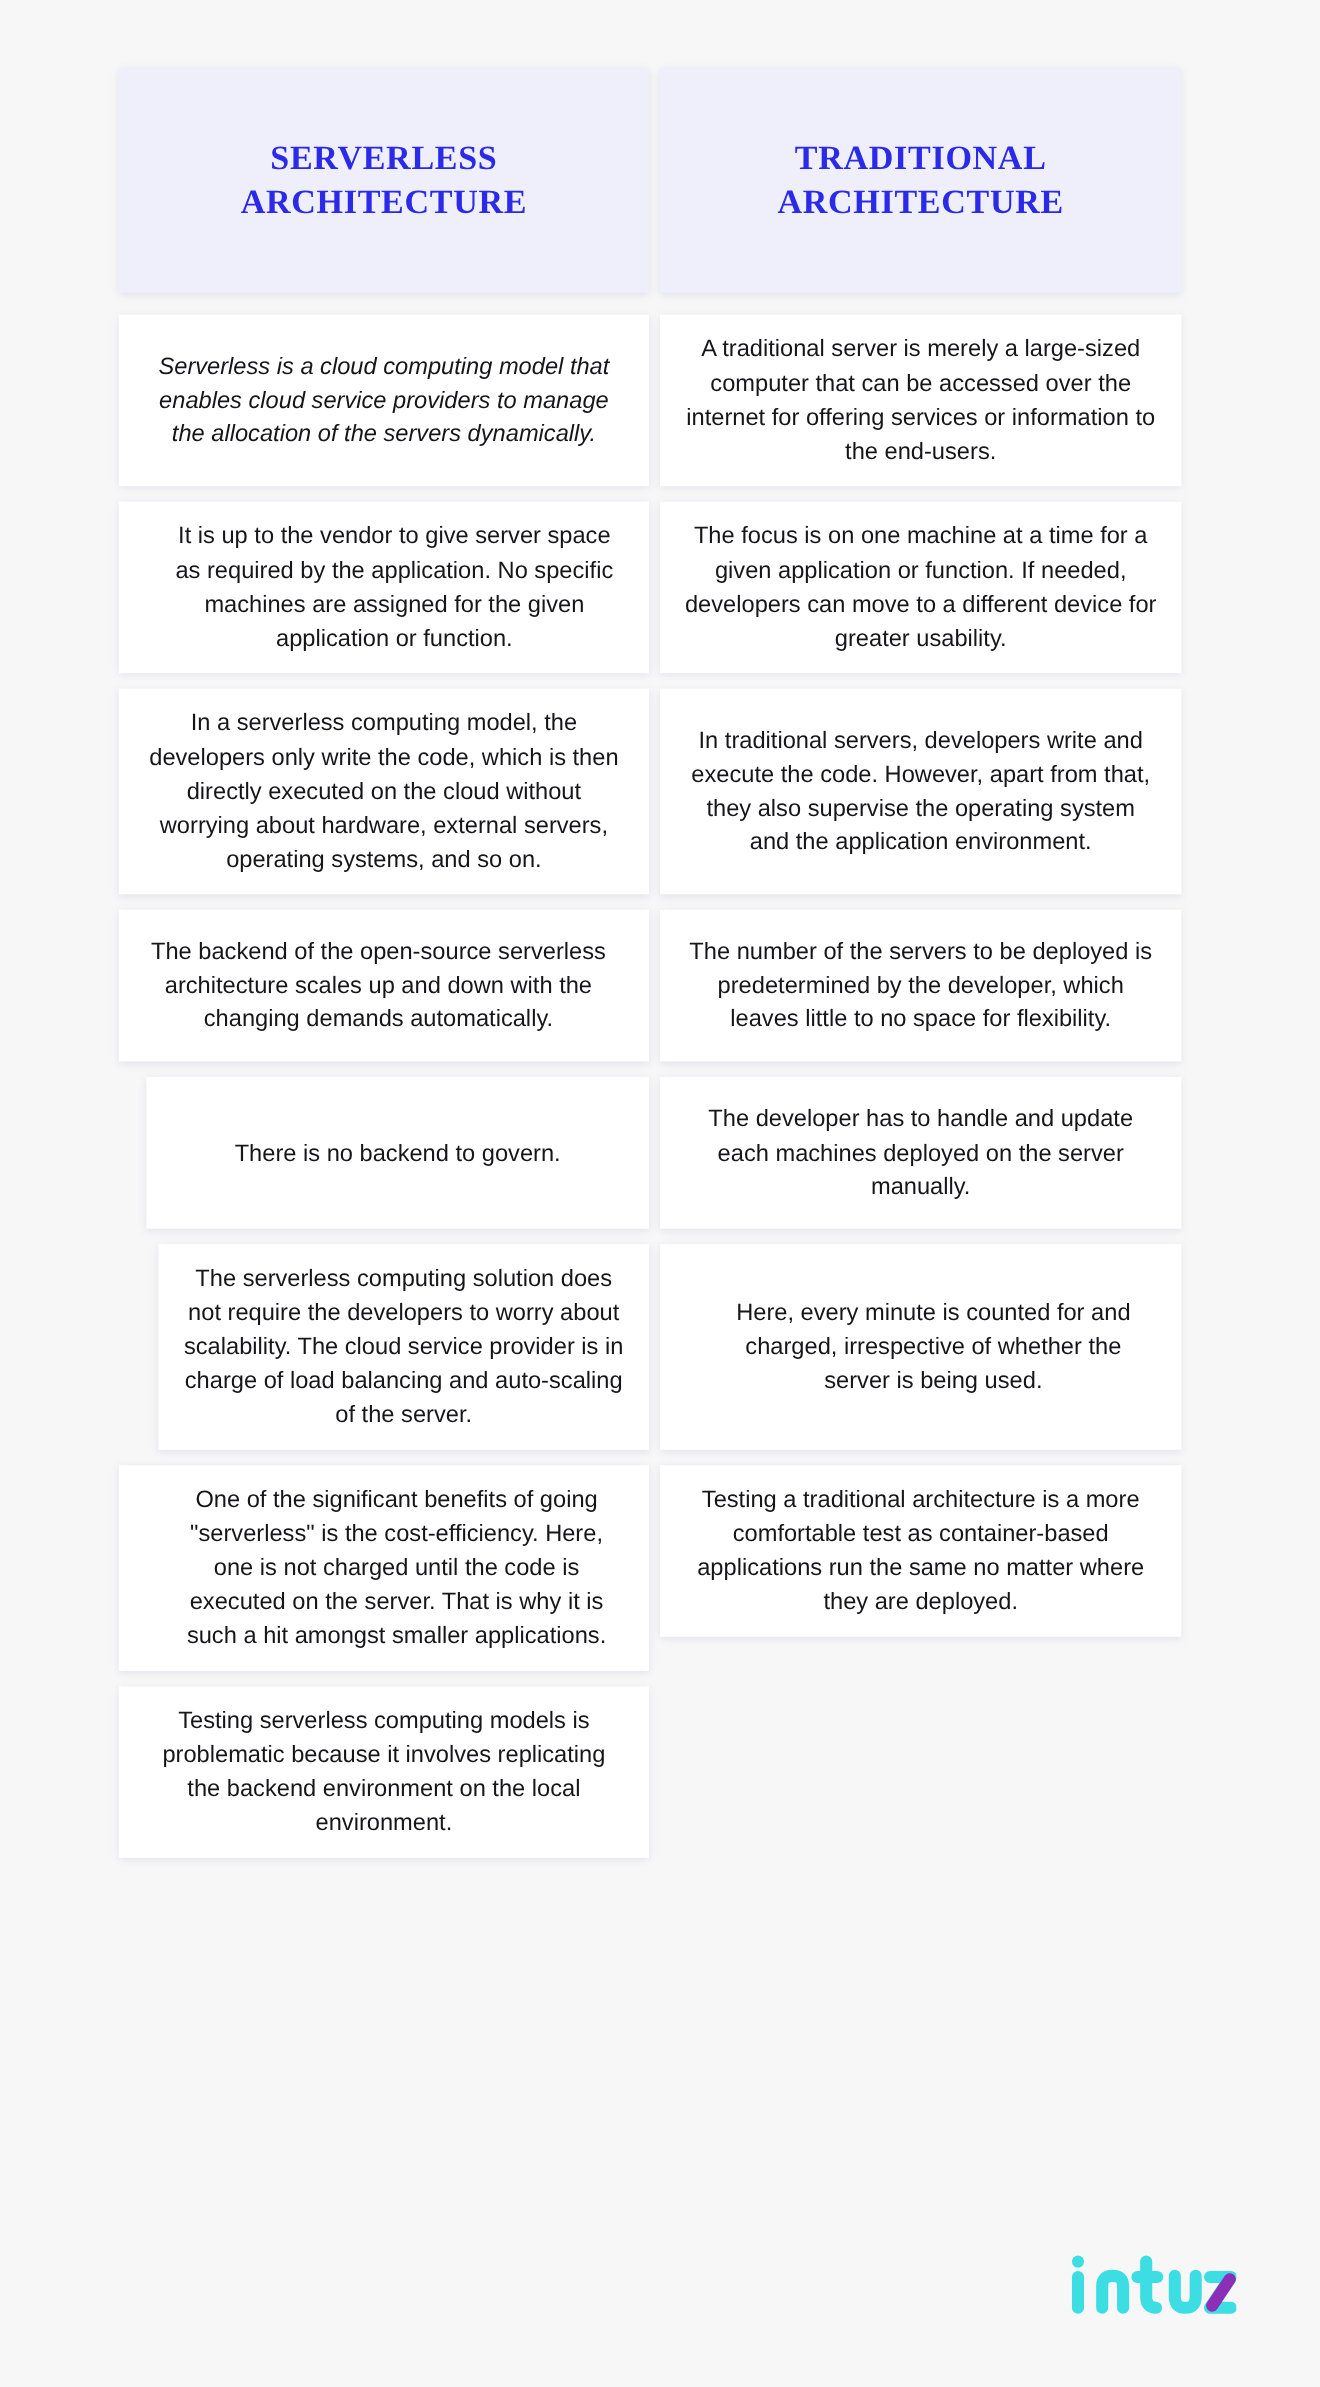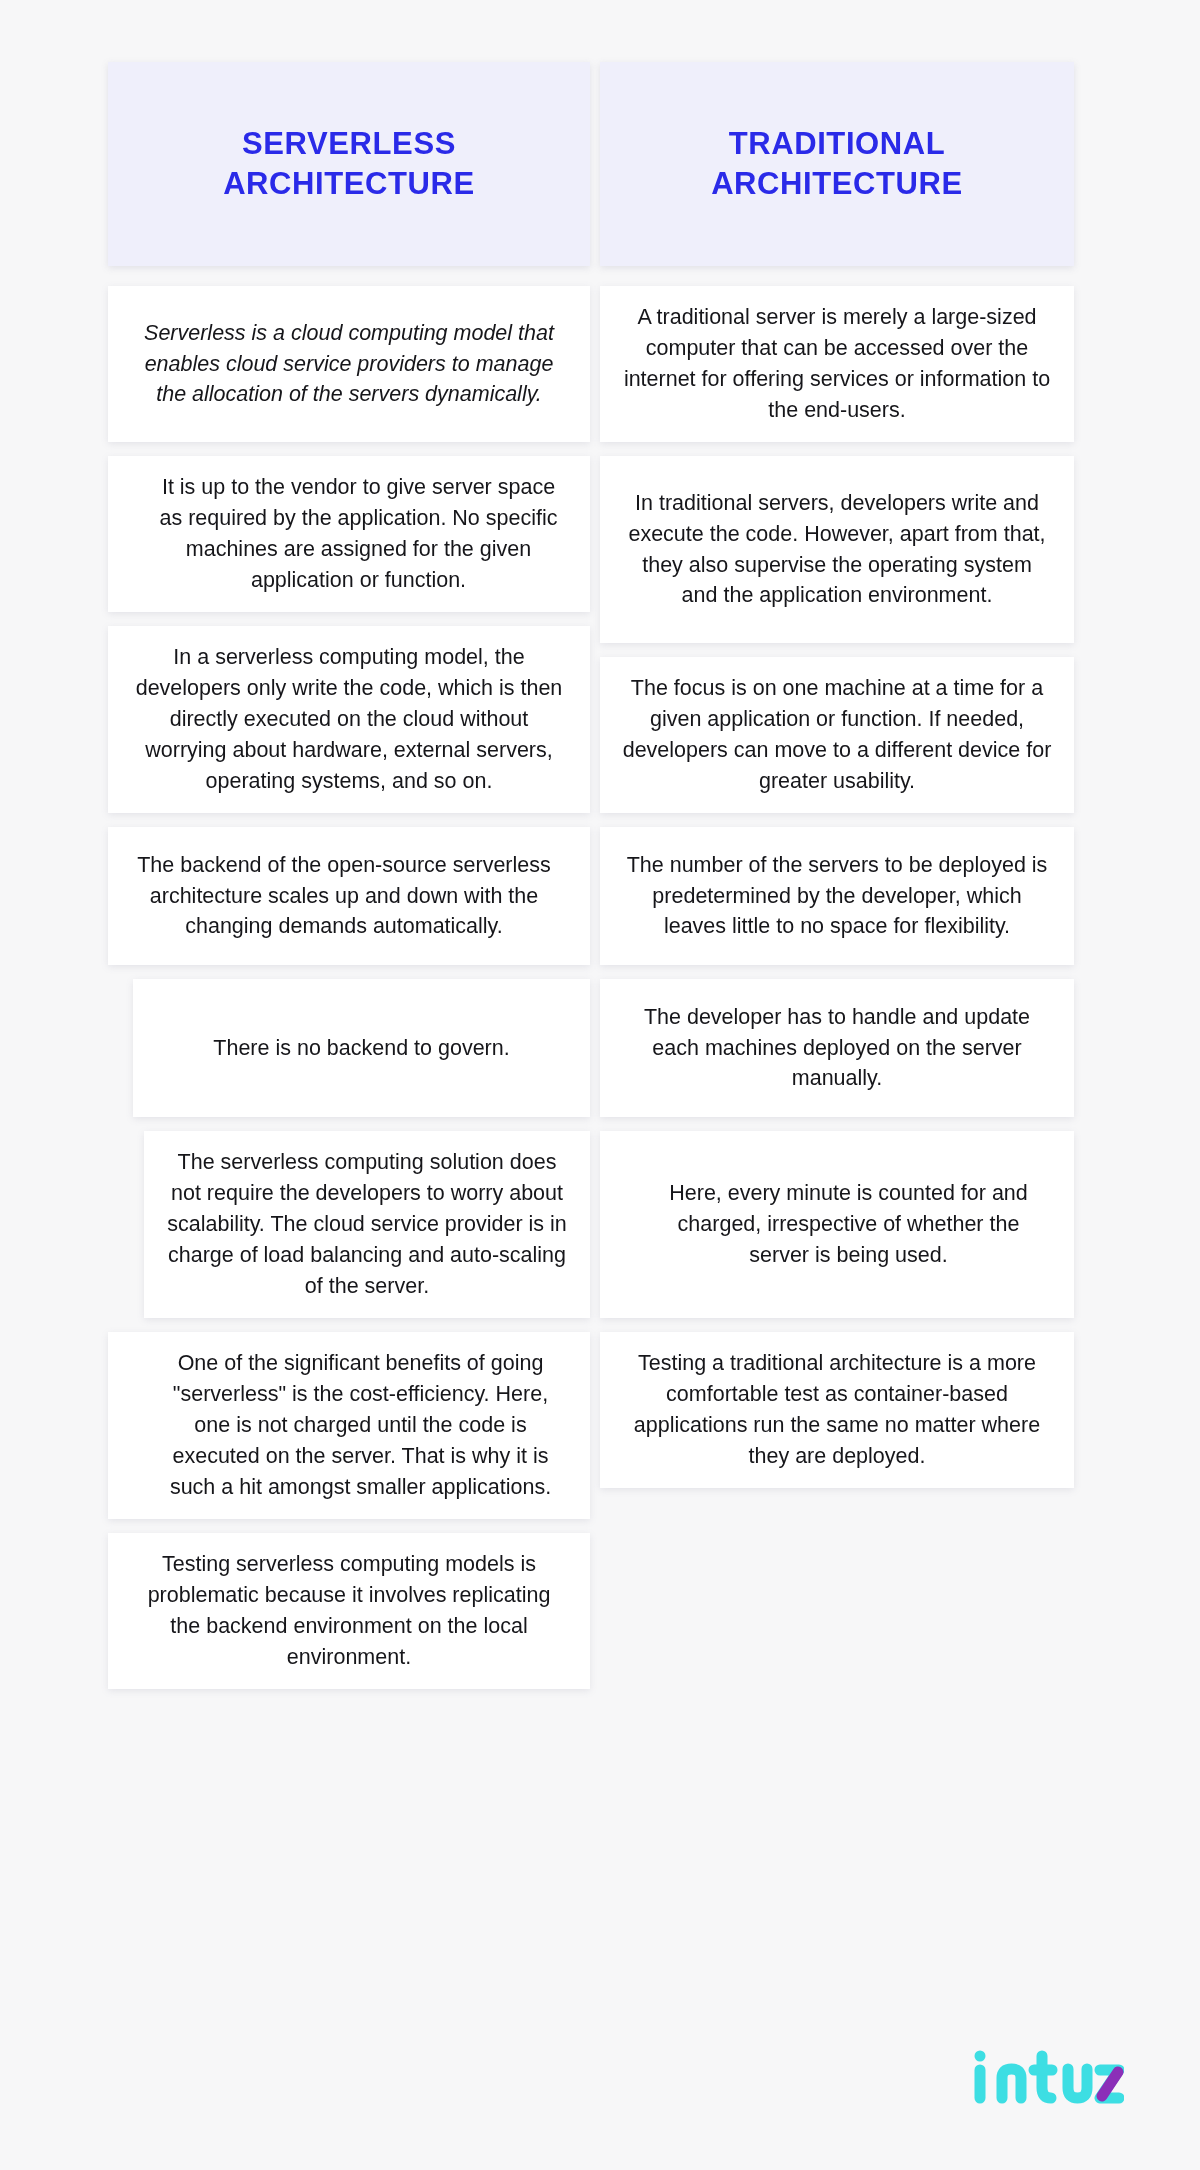--- a/index.html
+++ b/index.html
@@ -52,20 +52,21 @@
 
   .header-title {
     color: #2a2ae8;
     font-weight: bold;
     font-size: 31px;
     line-height: 1.30;
     letter-spacing: 0.6px;
     text-align: center;
     text-transform: uppercase;
     font-stretch: condensed;
+    font-family: Liberation Serif, serif;
   }
 
   
   .cell {
     background: #ffffff;
     box-shadow: 0 2px 7px rgba(120,120,150,0.15);
     display: flex;
     align-items: center;
     justify-content: center;
     padding: 16px 22px;
@@ -139,25 +140,25 @@
     </div>
 
     <div class="column col-right">
       <div class="header-card">
         <div class="header-title">Traditional Architecture</div>
       </div>
 
       <div class="cell row-h-0" style="height: 156px;">
         <div class="cell-text">A traditional server is merely a large-sized computer that can be accessed over the internet for offering services or information to the end-users.</div>
       </div>
+      <div class="cell row-h-1" style="height: 156px;">
+        <div class="cell-text">The focus is on one machine at a time for a given application or function. If needed, developers can move to a different device for greater usability.</div>
+      </div>
       <div class="cell row-h-2" style="height: 187px;">
         <div class="cell-text">In traditional servers, developers write and execute the code. However, apart from that, they also supervise the operating system and the application environment.</div>
-      </div>
-      <div class="cell row-h-1" style="height: 156px;">
-        <div class="cell-text">The focus is on one machine at a time for a given application or function. If needed, developers can move to a different device for greater usability.</div>
       </div>
       <div class="cell row-h-3" style="height: 138px;">
         <div class="cell-text">The number of the servers to be deployed is predetermined by the developer, which leaves little to no space for flexibility.</div>
       </div>
       <div class="cell row-h-4" style="height: 138px;">
         <div class="cell-text">The developer has to handle and update each machines deployed on the server manually.</div>
       </div>
       <div class="cell row-h-6" style="height: 187px;">
         <div class="cell-text">Here, every minute is counted for and charged, irrespective of whether the server is being used.</div>
       </div>

